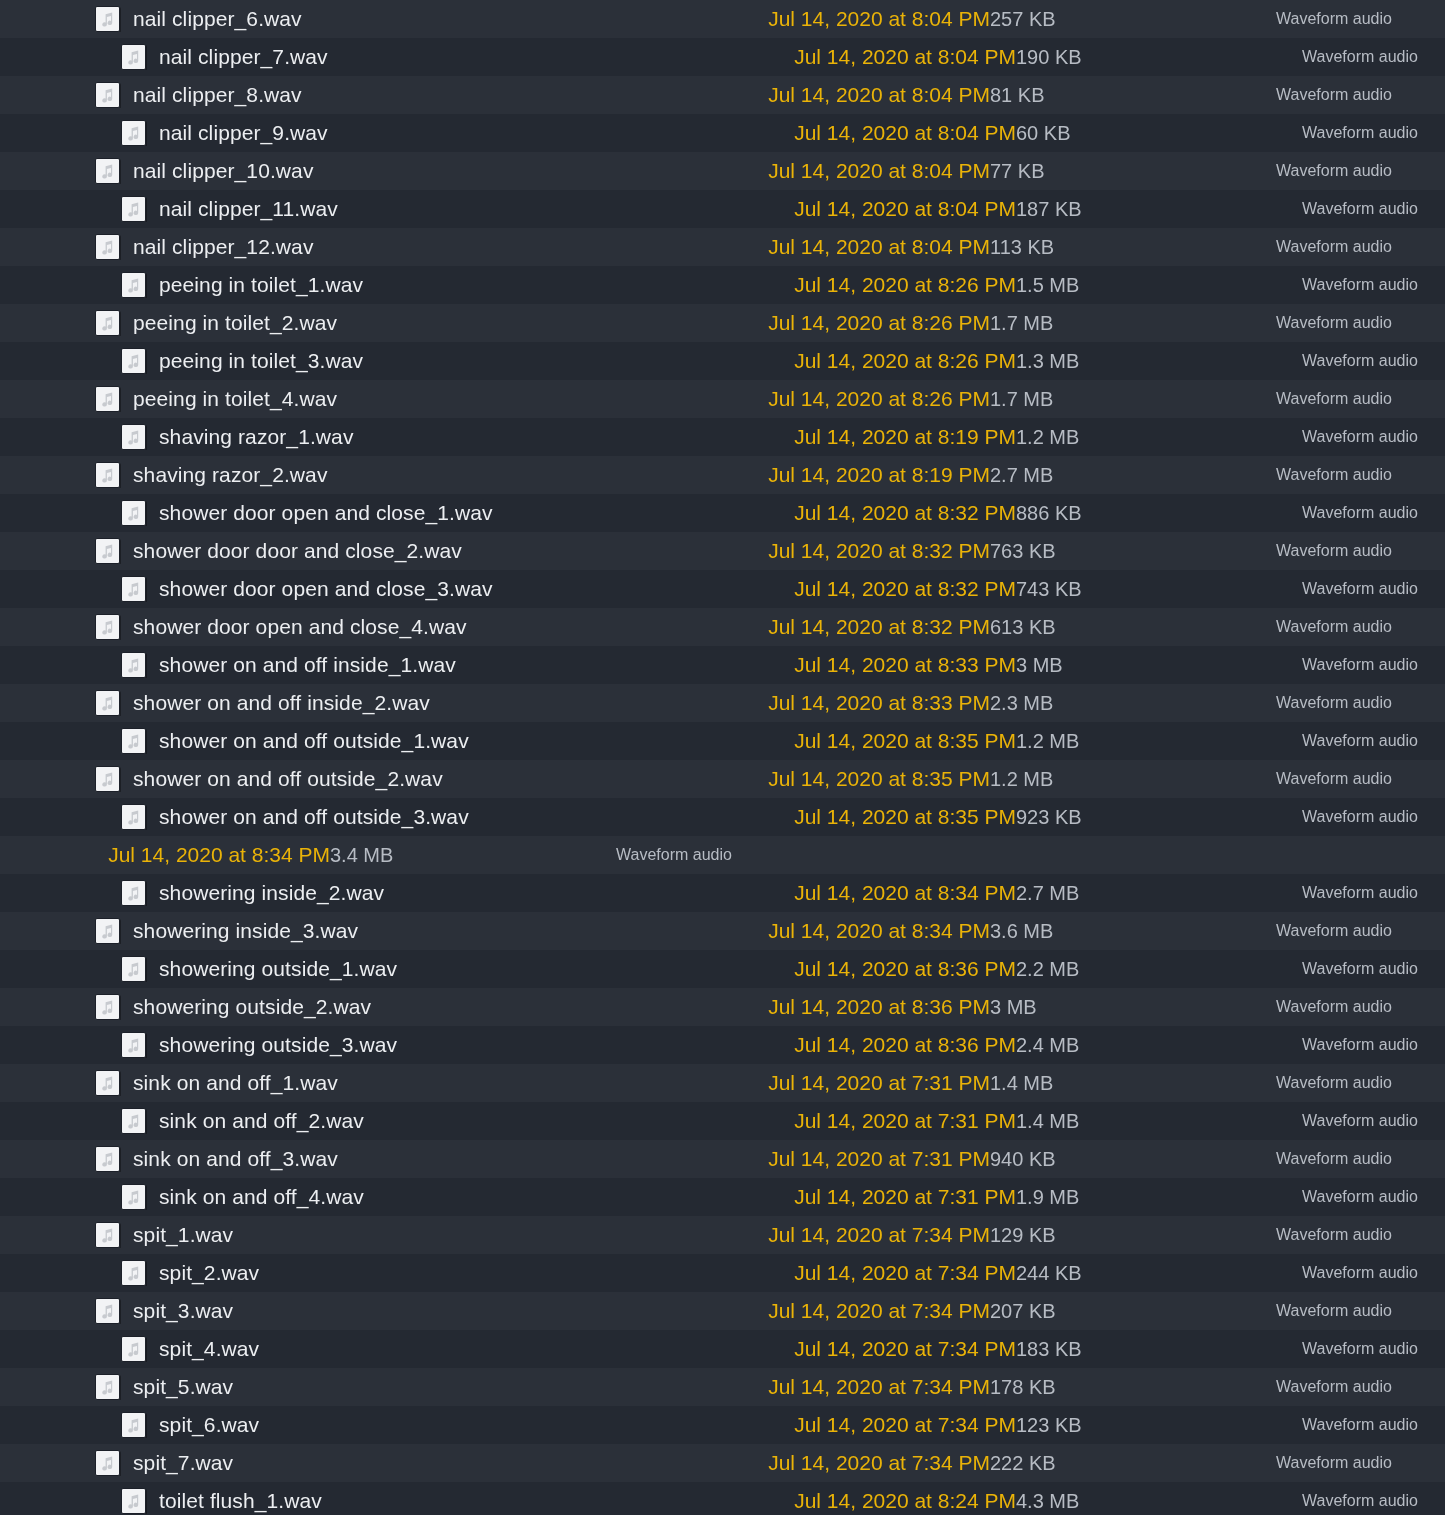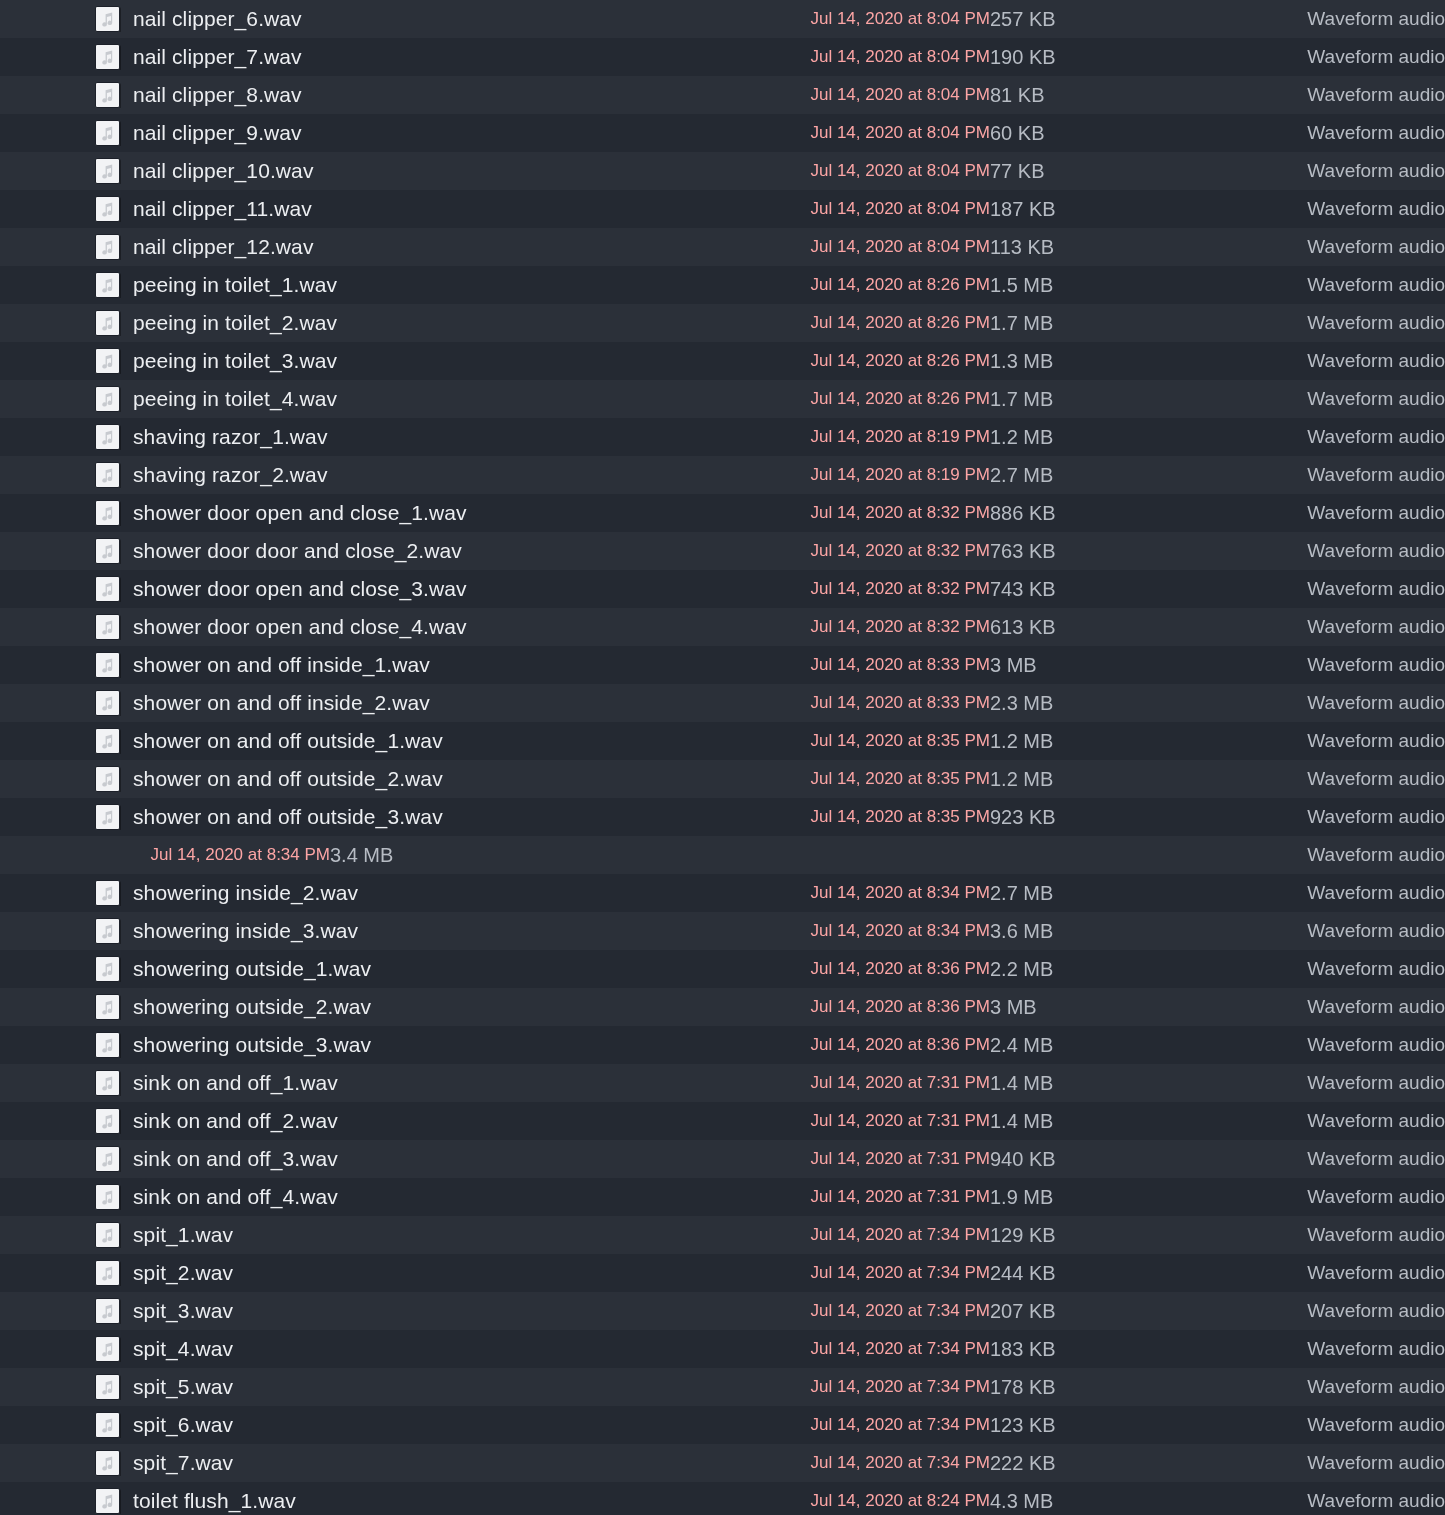--- a/index.html
+++ b/index.html
@@ -24,21 +24,21 @@
 
   .row {
     display: flex;
     align-items: center;
     height: 38px;
     box-sizing: border-box;
     width: 1445px;
     position: relative;
   }
   .row.even { background: #2b3039; }
-  .row.odd  { background: #242932; }
+  .row.odd  { background: #242932; padding-left: 26px; }
 
   .col-name {
     display: flex;
     align-items: center;
     width: 660px;
     flex: 0 0 660px;
     padding-left: 95px;
     box-sizing: border-box;
     overflow: hidden;
     white-space: nowrap;
@@ -67,44 +67,44 @@
     letter-spacing: 0.1px;
     white-space: nowrap;
   }
 
   .col-date {
     width: 330px;
     flex: 0 0 330px;
     text-align: right;
     padding-right: 0px;
     box-sizing: border-box;
-    color: #fca5a5;
-    font-size: 17px;
+    color: #eab308;
+    font-size: 21px;
     line-height: 24px;
     white-space: nowrap;
   }
 
   .col-size {
     width: 250px;
     flex: 0 0 250px;
     text-align: left;
     padding-right: 35px;
     box-sizing: border-box;
     color: #b7bcc4;
     font-size: 20px;
     line-height: 24px;
     white-space: nowrap;
   }
 
   .col-kind {
     flex: 1 1 auto;
-    text-align: right;
+    text-align: left;
     box-sizing: border-box;
     color: #b7bcc4;
-    font-size: 19px;
+    font-size: 16px;
     line-height: 24px;
     white-space: nowrap;
     margin-left: 36px;
   }
 </style>
 </head>
 <body>
 
 <div id="file-list">
     <div class="row even">

